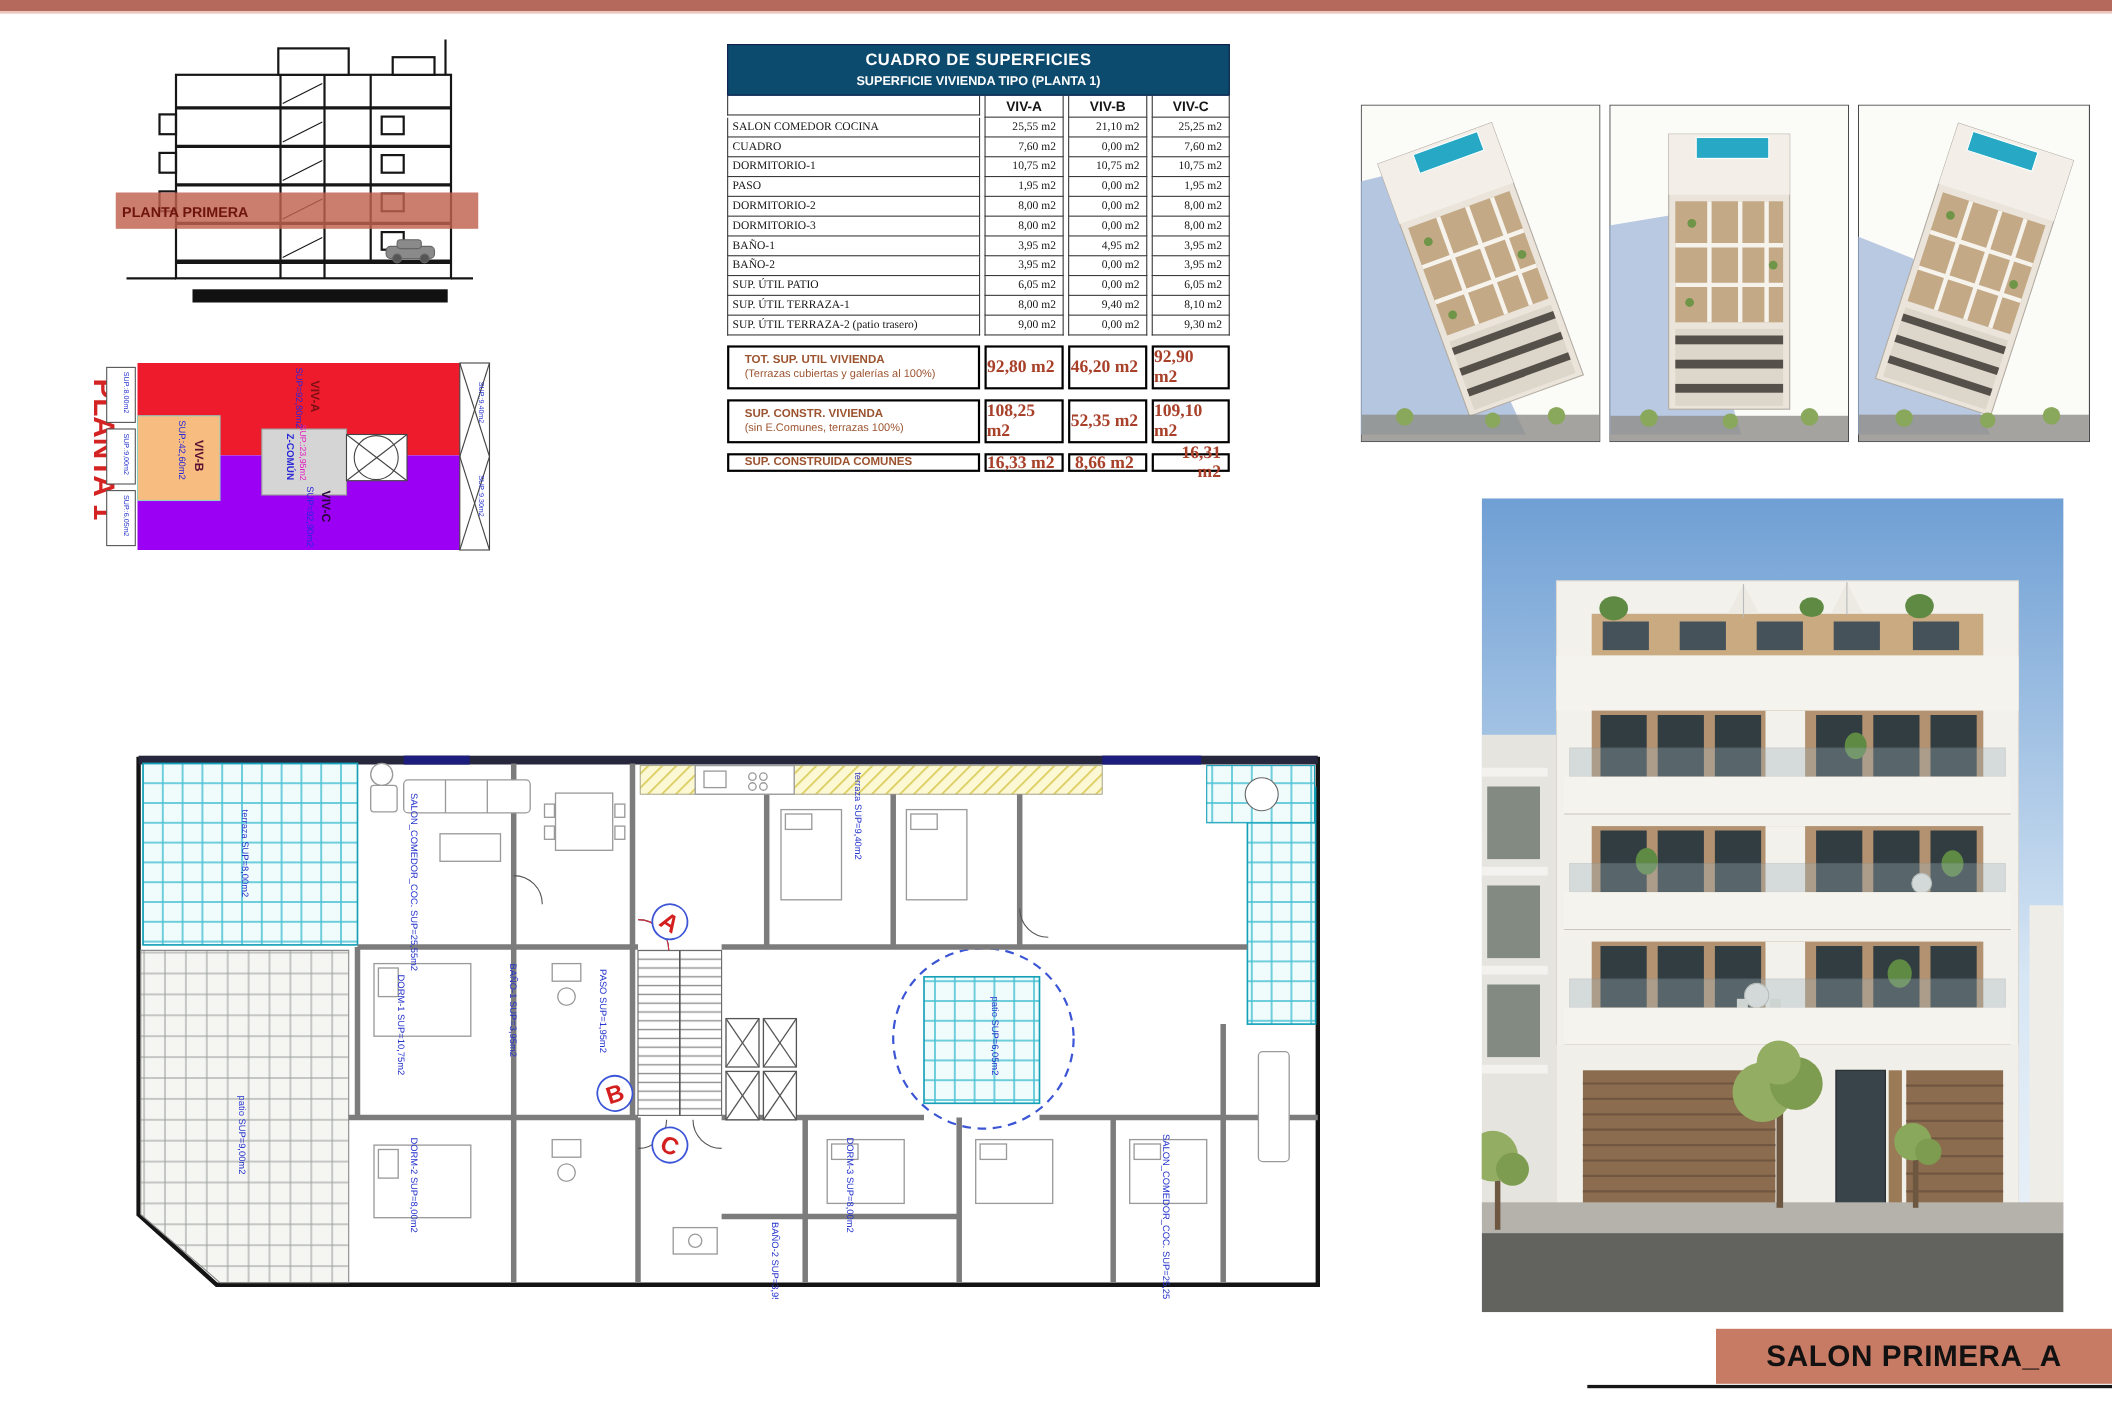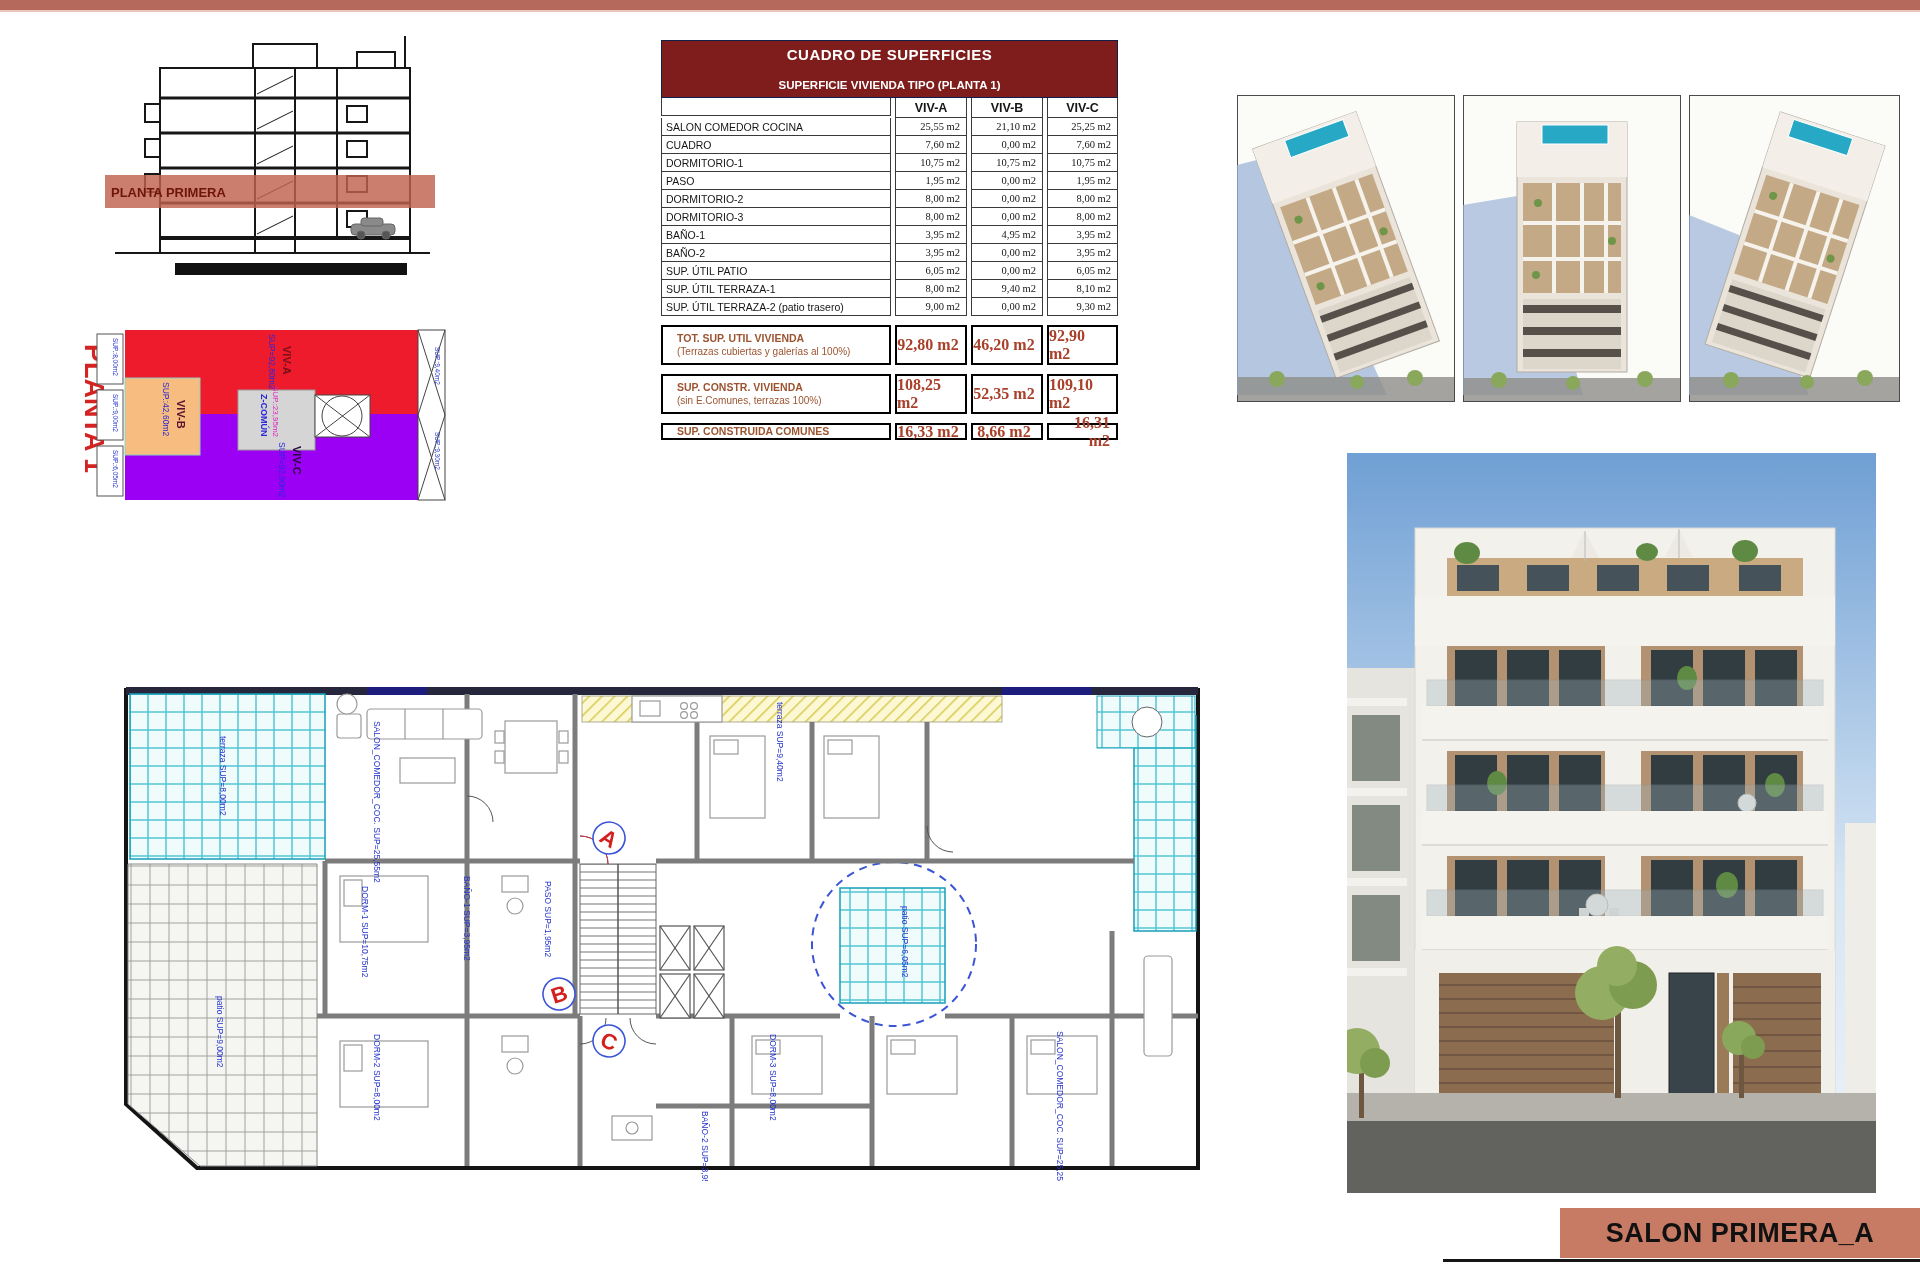--- a/index.html
+++ b/index.html
@@ -7,27 +7,27 @@
           font-family:"Liberation Sans",sans-serif;}
   .abs{position:absolute;}
 
   
   #topbar{left:0;top:0;width:1920px;height:10px;background:#b4695c;border-bottom:2px solid #ecc6bd;}
 
   
   #srf-table{left:661px;top:40px;width:461px;display:grid;
              grid-template-columns:230px 72px 72px 71px;column-gap:4px;
              font-size:10.5px;color:#151515;}
-  .t-head{grid-column:1/-1;background:#7f1d1d;color:#fff;text-align:center;
+  .t-head{grid-column:1/-1;background:#0c4a6e;color:#fff;text-align:center;
           border:1px solid #10204a;padding:5px 0 6px;}
   .t-head .h1{font-weight:bold;font-size:15px;letter-spacing:.5px;}
-  .t-head .h2{font-weight:bold;font-size:11.5px;margin-top:16px;}
+  .t-head .h2{font-weight:bold;font-size:11.5px;margin-top:5px;}
   .c{border:1px solid #3a3a3a;border-top:none;box-sizing:border-box;display:flex;align-items:center;}
   .colhdr{justify-content:center;font-weight:bold;font-size:12.5px;height:20px;}
-  .lbl{padding-left:4px;height:18px;}
+  .lbl{padding-left:4px;height:18px;font-family:Liberation Serif, serif;}
   .val{justify-content:flex-end;padding-right:6px;height:18px;font-family:Liberation Serif, serif;}
   .spacer{grid-column:1/-1;height:9px;}
   .tot .c{border:2px solid #000;height:40px;}
   .tot .lbl2{display:block;padding:2px 14px;color:#9c5430;line-height:1.25;}
   .tot .lbl2 .l1{font-weight:bold;}
   .tot .lbl2 .l2{font-size:10px;}
   .tot .val{justify-content:center;font-weight:bold;font-size:16px;color:#a8402a;}
   .tot.small .c{height:17px;text-align:right;}
   .tot.small .lbl2 .l1{font-size:10.5px;}
 

